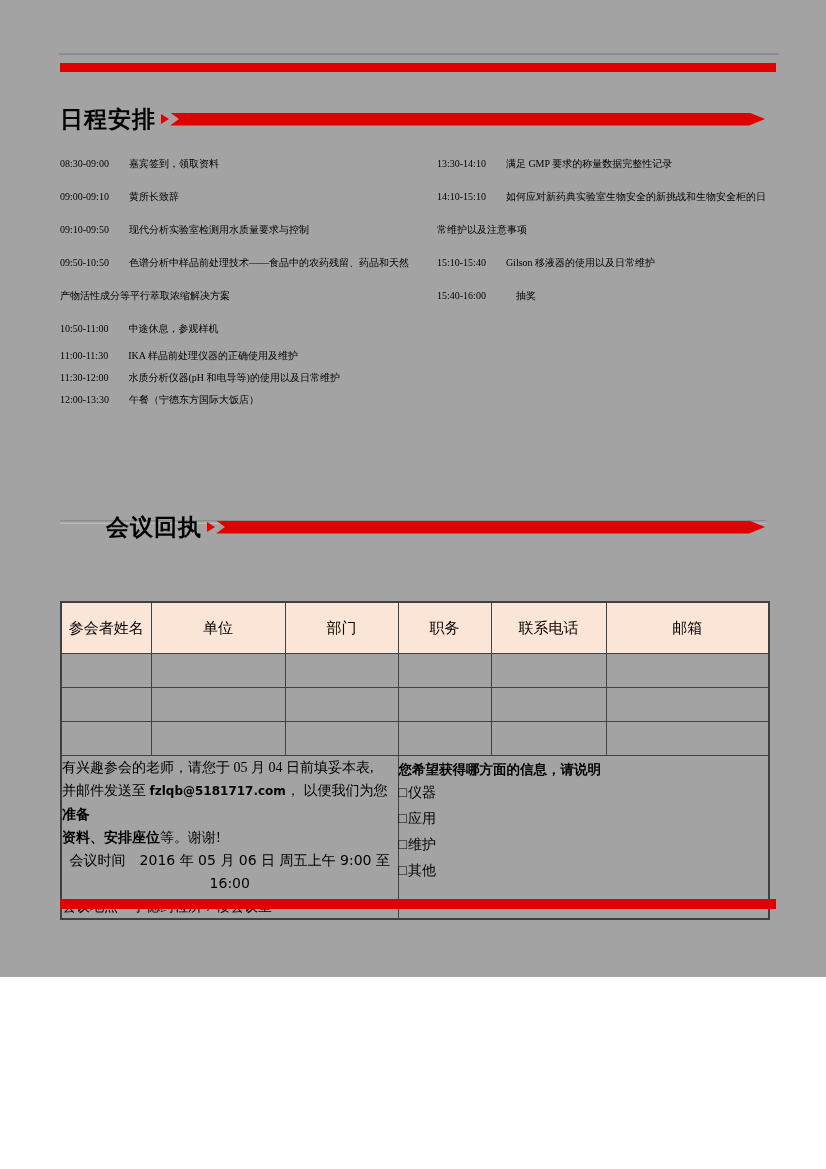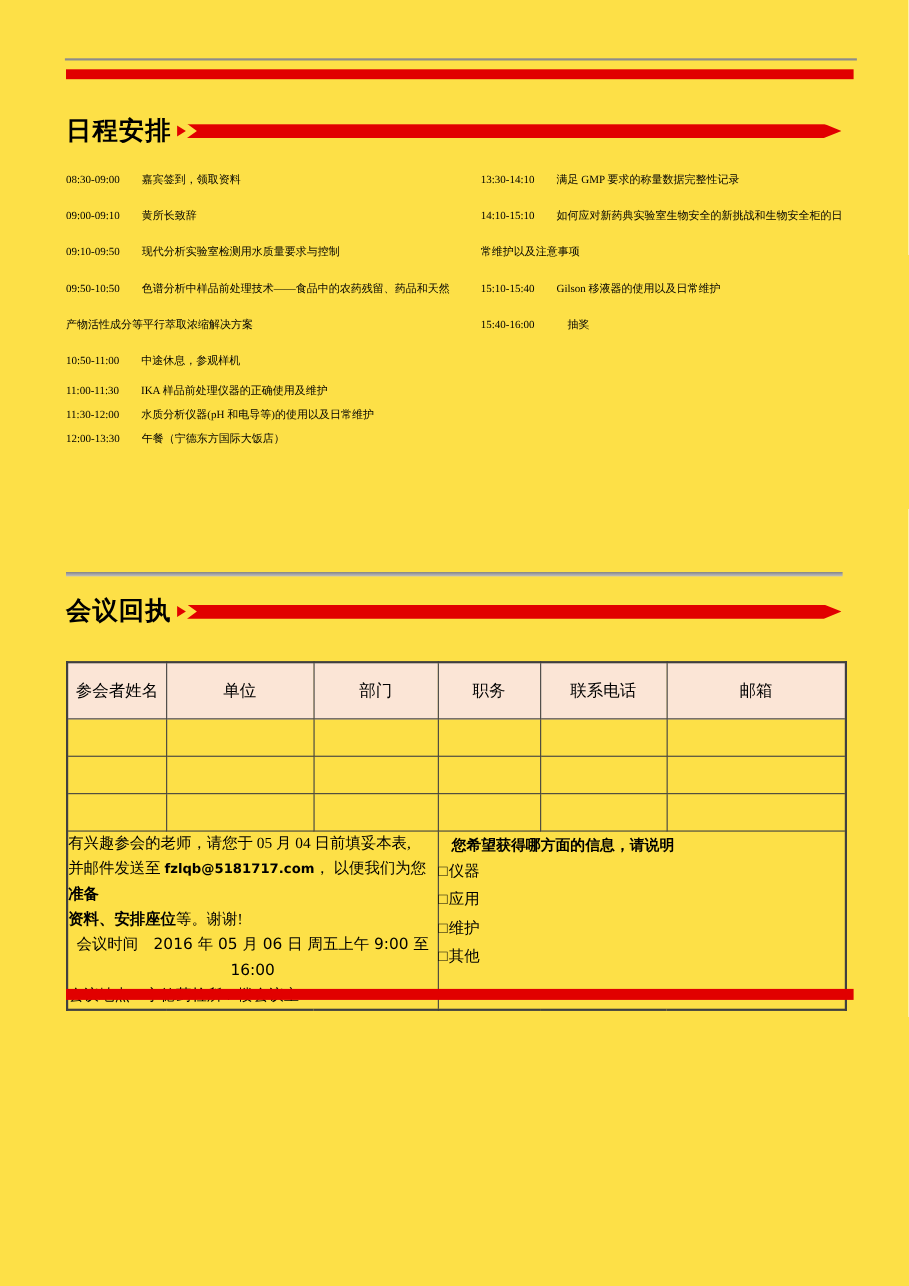--- a/index.html
+++ b/index.html
@@ -1,16 +1,16 @@
 <!DOCTYPE html>
 <html style="--red: #e10000; --hdrbg: #fbe5d6; --border: #404040;"><head>
 <meta charset="utf-8">
 <style>
   html,body{margin:0;padding:0;background:#fff;}
-  .page{position:relative;width:826px;height:1169px;background:#fde047;overflow:hidden;
+  .page{position:relative;width:826px;height:977px;background:#a3a3a3;overflow:hidden;
         font-family:"Liberation Serif",serif;color:#000;}
 
   
   .top-gray{position:absolute;left:59px;top:53px;width:720px;height:2px;background:#8c8c8c;}
   .top-red{position:absolute;left:60px;top:63px;width:716px;height:9px;background:var(--red,#e10000);}
   .mid-gray{position:absolute;left:60px;top:520px;width:706px;height:4px;
             background:linear-gradient(to bottom,#848484,#c2c2c2);}
   .bottom-red{position:absolute;left:60px;top:899px;width:716px;height:10px;background:var(--red,#e10000);}
 
   
@@ -36,21 +36,21 @@
               table-layout:fixed;border:2px solid var(--border,#404040);font-size:15px;}
   table.reply th,table.reply td{border:1px solid var(--border,#404040);padding:0;}
   table.reply th{background:var(--hdrbg,#fbe5d6);font-weight:400;height:50px;text-align:center;margin-left:24px;}
   tr.empty td{height:33px;}
   td.note,td.info{vertical-align:top;height:122px;}
   td.note{padding:5px 6px 0 8px;font-size:14px;line-height:23px;}
   td.note p{margin:0;}
   .sans{font-family:"DejaVu Sans",sans-serif;text-align:center;}
   .email{font-family:"DejaVu Sans",sans-serif;font-weight:700;font-size:12px;}
   td.info{padding:5px 4px 0 10px;font-size:14px;}
-  td.info .title{font-weight:700;margin:2px 12px 0;line-height:22px;font-family:"DejaVu Sans",sans-serif;font-size:13.5px;}
+  td.info .title{font-weight:700;margin:2px 0 0;line-height:22px;font-family:"DejaVu Sans",sans-serif;font-size:13.5px;}
   td.info p.opt{margin:0;line-height:26px;}
   .cb{padding-right:1px;}
 </style>
 </head>
 <body>
 
 <div class="page">
 
   <div class="top-gray"></div>
   <div class="top-red"></div>
@@ -76,21 +76,21 @@
 
   <div class="col col-right">
     <p class="it loose"><span class="t">13:30-14:10</span><span>满足 GMP 要求的称量数据完整性记录</span></p>
     <p class="it loose"><span class="t">14:10-15:10</span><span>如何应对新药典实验室生物安全的新挑战和生物安全柜的日常维护以及注意事项</span></p>
     <p class="it loose"><span class="t">15:10-15:40</span><span>Gilson 移液器的使用以及日常维护</span></p>
     <p class="it loose"><span class="t">15:40-16:00</span><span style="padding-left:10px">抽奖</span></p>
   </div>
 
   <div class="mid-gray"></div>
 
-  <div class="head-row" style="top:541px;">
+  <div class="head-row" style="top:512px;margin-left:46px;">
     <h2>会议回执</h2>
     <div class="arrow">
       <span class="pennant"></span>
       <span class="bar"></span>
     </div>
   </div>
 
   <table class="reply">
     <colgroup>
       <col style="width:90px">

